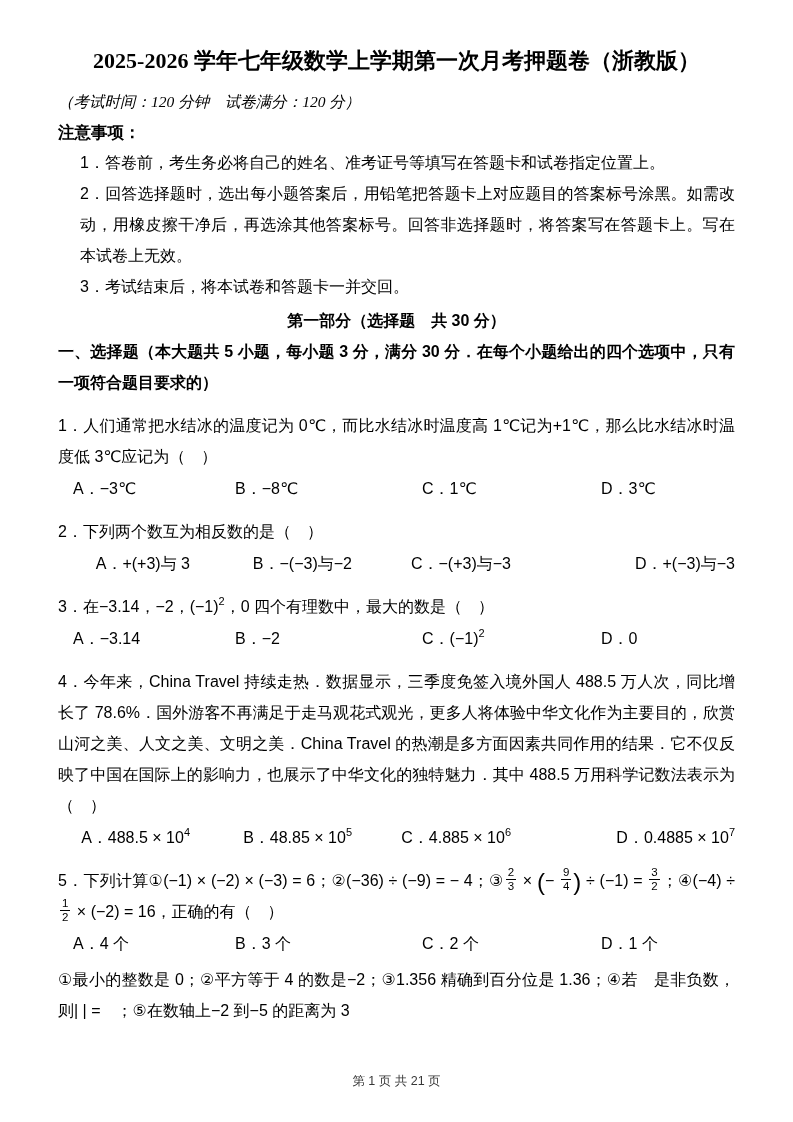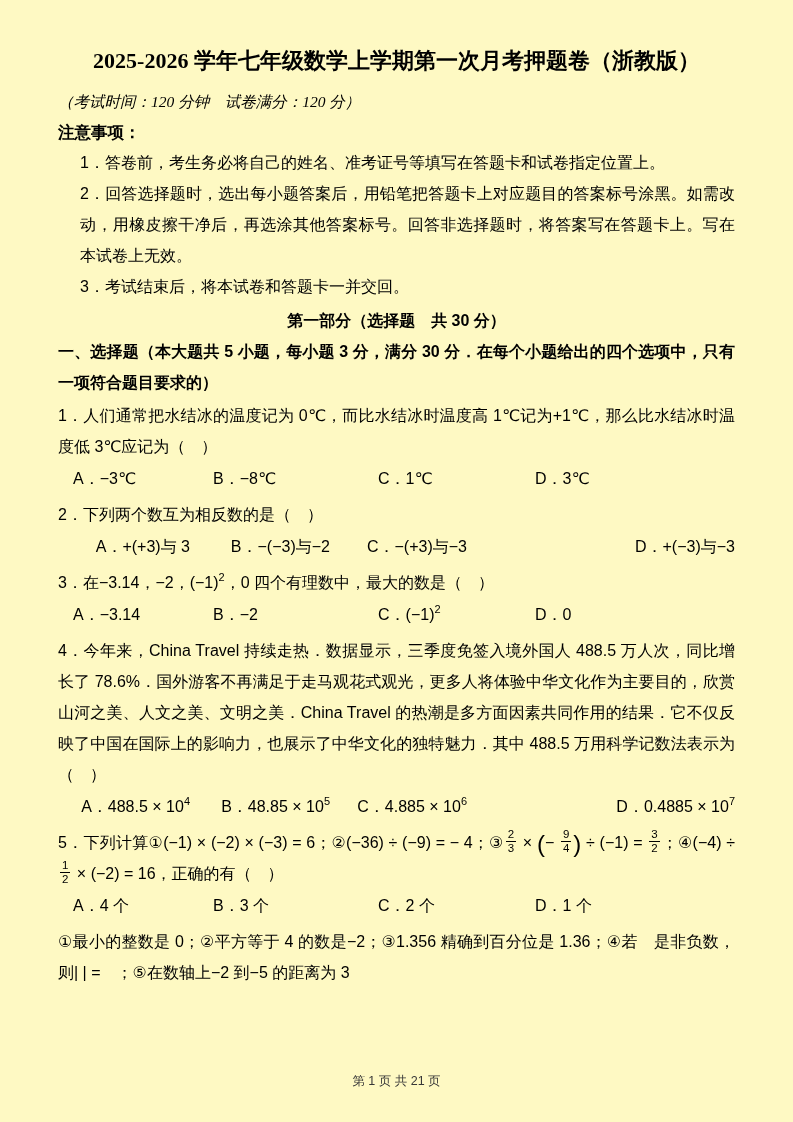--- a/index.html
+++ b/index.html
@@ -1,18 +1,18 @@
 <!DOCTYPE html>
 <html><head>
 <meta charset="utf-8">
 <style>
   html,body { margin:0; padding:0; background:#e8e8e8; }
   .page {
     width:793px; height:1122px; box-sizing:border-box;
-    margin:0 auto; background:#fef9c3; position:relative;
+    margin:0 auto; background:#ffffff; position:relative;
     padding:44px 58px 0 58px;
     font-family:"Liberation Sans","DejaVu Sans",sans-serif;
     font-size:16px; line-height:31px; color:#000;
     overflow:hidden;
   }
   .doc-title {
     font-family:"Liberation Serif","DejaVu Serif",serif;
     font-size:22px; line-height:34px; font-weight:bold;
     text-align:center; margin:0;
   }
@@ -20,23 +20,23 @@
     font-family:"Liberation Serif","DejaVu Serif",serif;
     font-style:italic;
     font-size:15.5px; line-height:22px; margin-top:13px;
   }
   .notice-heading { font-weight:bold; font-size:16.5px; line-height:30px; margin-top:4px; }
   p { margin:0; text-align:justify; }
   .notice p { margin-left:22px; }
   .red { color:#ff0000; }
   .section-title { text-align:center; font-weight:bold; margin-top:3px; }
   .section-desc { font-weight:bold; }
-  .q { margin-top:2px; }
+  .q { margin-top:12px; }
   .opts {
-    display:grid; padding-left:15px; margin:1px 0 5px 0;
+    display:grid; padding-left:15px; margin:1px 0 5px 0;gap:22px;
   }
   .g1 { grid-template-columns:140px 165px 157px 1fr; }
   .g2 { grid-template-columns:117px 140px 137px 1fr;text-align:right; }
   sup { font-size:11px; line-height:0; position:relative; top:-1px; }
   .frac {
     display:inline-flex; flex-direction:column; vertical-align:middle;
     text-align:center; font-size:11.5px; line-height:1.15; margin:0 2px;
     position:relative; top:-2px;
   }
   .frac .den { border-top:1px solid #000; padding:0 2px; }

